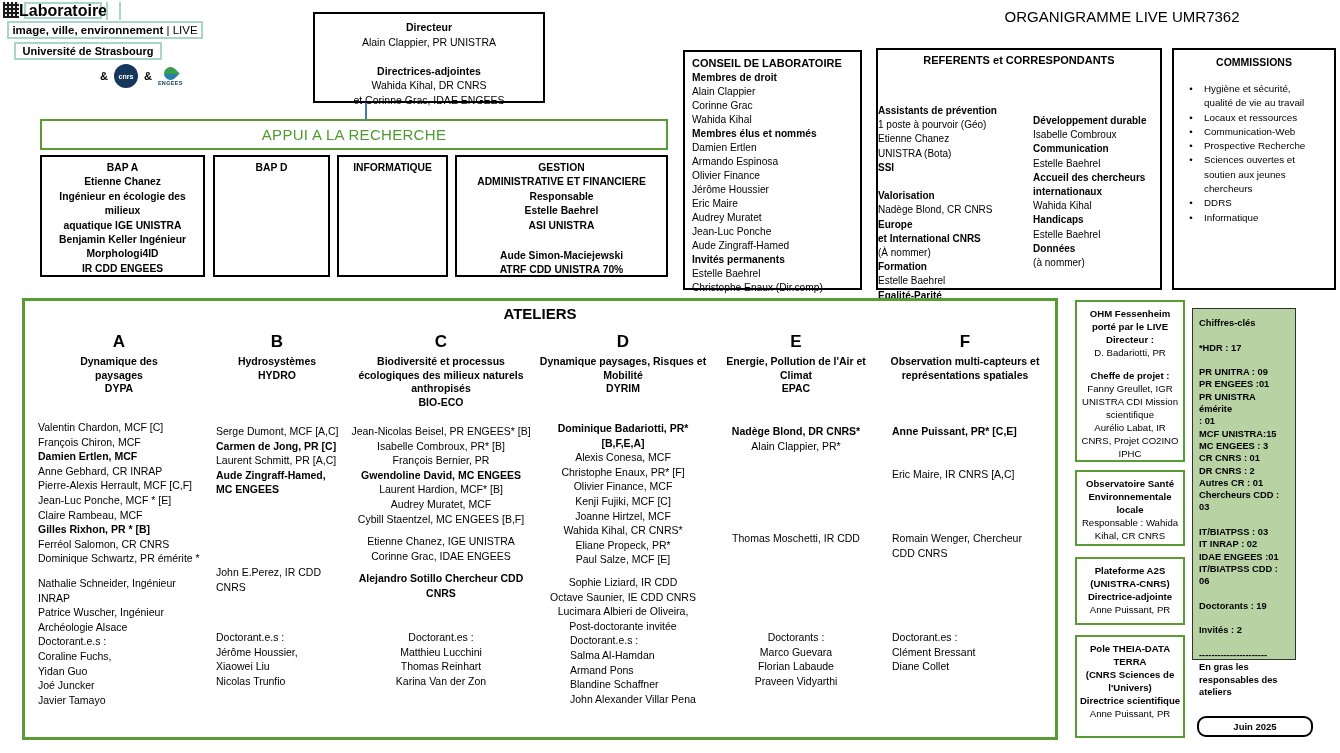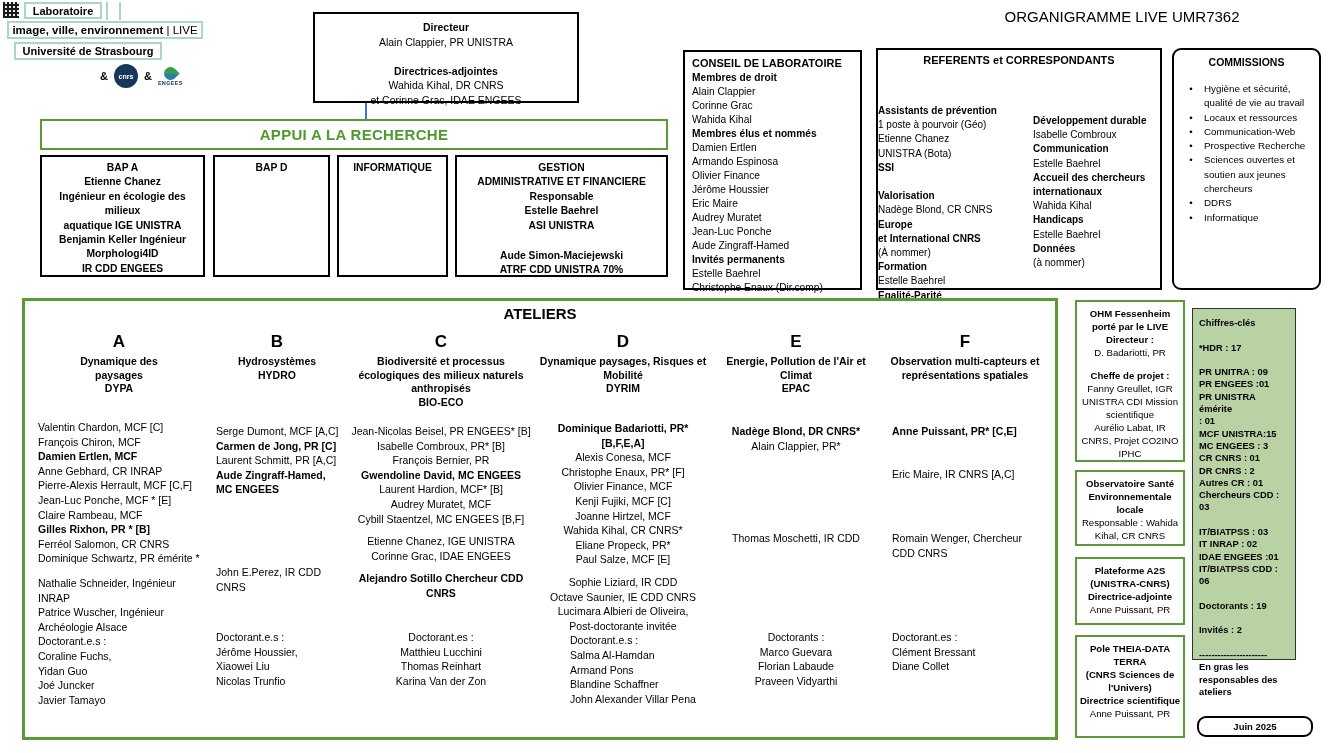--- a/index.html
+++ b/index.html
@@ -34,21 +34,21 @@
   
   .gr{border:2px solid #5b9b35;background:#fff;}
   .gr-thick{border:3px solid #5b9b35;background:#fff;}
   .green-text{color:#4e9a2e;}
 
   .director{font-size:10.5px;line-height:14.5px;text-align:center;padding-top:6px;}
   .page-title{font-size:15px;text-align:center;}
 
   .connector{background:#4472c4;}
 
-  .appui{display:flex;align-items:center;justify-content:center;font-size:15px;font-weight:bold;letter-spacing:.3px;}
+  .appui{display:flex;align-items:center;justify-content:center;font-size:15px;font-weight:normal;letter-spacing:.3px;}
 
   .staff-box{font-size:10.3px;line-height:14.4px;text-align:center;font-weight:bold;padding:4px 2px;}
   .staff-box .ln:first-child{margin-bottom:0px;}
 
   .conseil{font-size:10.2px;line-height:14px;padding:4px 7px;}
   .conseil-title{font-size:11px;font-weight:bold;margin-bottom:1px;}
 
   .referents-title{font-size:11px;font-weight:bold;text-align:center;margin:4px 0 2px 0;}
   .ref-cols{display:flex;}
   .ref-col{font-size:10px;line-height:14.2px;margin-top:36px;}
@@ -78,21 +78,21 @@
   .chiffres{background:#b8d2a4;border:1.5px solid #333;font-size:9.3px;line-height:12.3px;
       font-weight:bold;padding:8px 6px;text-align:left;}
 
   .juin{display:flex;align-items:center;justify-content:center;font-size:9.5px;font-weight:bold;}
 </style>
 </head>
 <body>
 
 <div class="abs qr" style="left:3px;top:2px;width:16px;height:16px;"></div>
 <div class="abs logo-box" style="left:24px;top:2px;width:78px;height:17px;">
-  <span class="b" style="font-size:11px;">Laboratoire</span>
+  <span class="b" style="font-size:16px;">Laboratoire</span>
 </div>
 <div class="abs tick" style="left:106px;top:2px;width:1px;height:18px;"></div>
 <div class="abs tick" style="left:119px;top:2px;width:1px;height:18px;"></div>
 <div class="abs logo-box" style="left:7px;top:21px;width:196px;height:18px;">
   <span style="font-size:11.5px;white-space:nowrap;">
     <span class="b">image, ville, environnement</span>
     <span>| LIVE</span>
   </span>
 </div>
 <div class="abs logo-box" style="left:14px;top:42px;width:148px;height:18px;">
@@ -105,21 +105,21 @@
     </span>
   <span class="b" style="font-size:11px;">&amp;</span>
   <span style="display:flex;flex-direction:column;align-items:center;">
     <span class="engees-leaf"></span>
     <span class="engees-name">ENGEES</span>
   </span>
 </div>
 
 <div class="abs page-title" style="left:957px;top:8px;width:330px;">ORGANIGRAMME LIVE UMR7362</div>
 
-<div class="abs bk director" style="left:313px;top:12px;width:266px;height:91px;">
+<div class="abs bk director" style="left:313px;top:12px;width:232px;height:91px;">
     <div class="ln b">Directeur</div>
     <div class="ln">Alain Clappier, PR UNISTRA</div>
     <div class="ln">&nbsp;</div>
     <div class="ln b">Directrices-adjointes</div>
     <div class="ln">Wahida Kihal, DR CNRS</div>
     <div class="ln">et Corinne Grac, IDAE ENGEES</div>
   </div>
 <div class="abs connector" style="left:365px;top:103px;width:2px;height:17px;"></div>
 
 <div class="abs gr appui green-text" style="left:40px;top:119px;width:628px;height:31px;">
@@ -203,21 +203,21 @@
         <div class="ln b">internationaux</div>
         <div class="ln">Wahida Kihal</div>
         <div class="ln b">Handicaps</div>
         <div class="ln">Estelle Baehrel</div>
         <div class="ln b">Données</div>
         <div class="ln">(à nommer)</div>
       </div>
   </div>
 </div>
 
-<div class="abs bk" style="left:1172px;top:48px;width:149px;height:242px;border-radius:9px;">
+<div class="abs bk" style="left:1172px;top:48px;width:164px;height:242px;">
   <div class="commissions-title">COMMISSIONS</div>
   <div style="padding-left:4px;">
       <div class="bul">
         <span class="dot">•</span>
         <span class="bt">Hygiène et sécurité, qualité de vie au travail</span>
       </div>
       <div class="bul">
         <span class="dot">•</span>
         <span class="bt">Locaux et ressources</span>
       </div>

